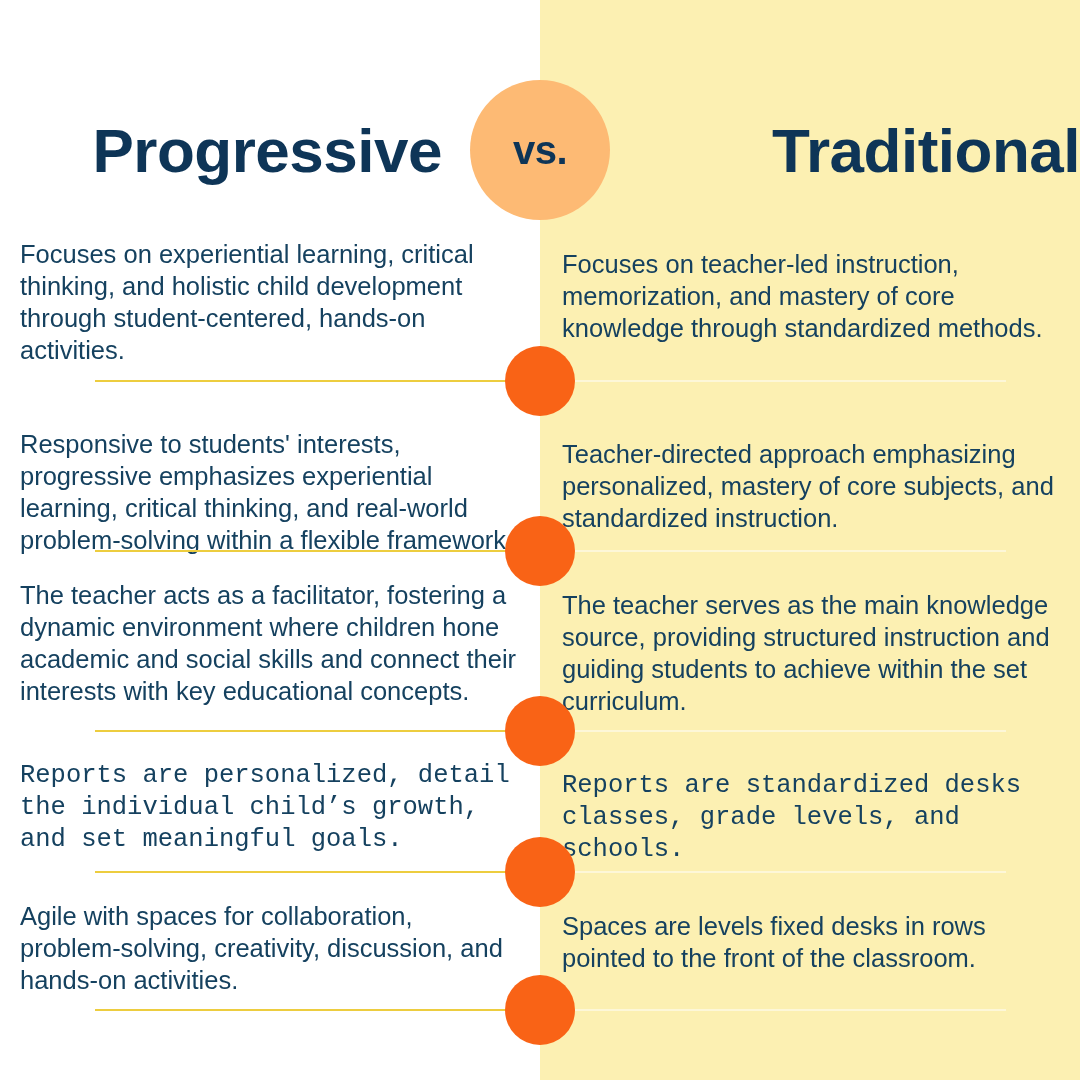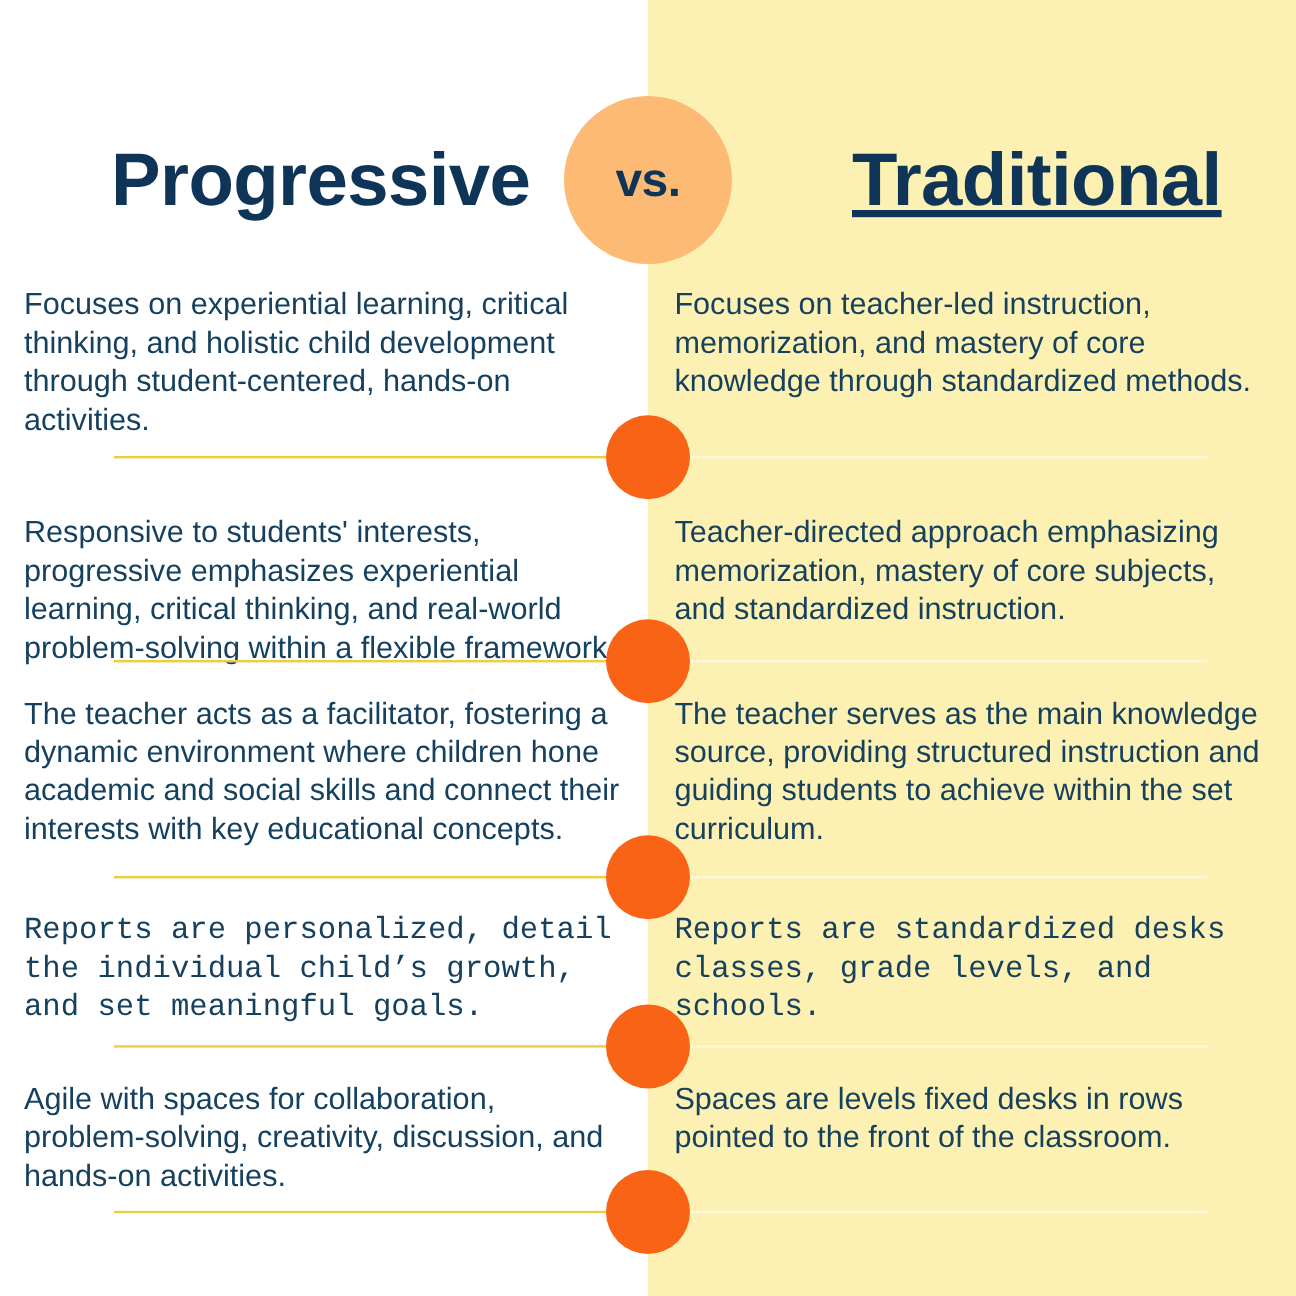--- a/index.html
+++ b/index.html
@@ -57,24 +57,23 @@
   .title-left {
     left: 0;
     width: 460px;
     text-align: right;
     padding-right: 18px;
     box-sizing: border-box;
   }
   .title-right {
     left: 620px;
     width: 460px;
-    text-align: center;
+    text-align: right;
     padding-left: 28px;
     box-sizing: border-box;
-    text-decoration: underline;
   }
 
   .vs-badge {
     position: absolute;
     left: 470px;
     top: 80px;
     width: 140px;
     height: 140px;
     border-radius: 50%;
     background: #fdba74;
@@ -105,20 +104,21 @@
     line-height: 32px;
     color: #15415f;
   }
   .cell-left {
     left: 20px;
     width: 500px;
   }
   .cell-right {
     left: 562px;
     width: 500px;
+    margin-top: 10px;
   }
 
   
   .divider {
     position: absolute;
     left: 0;
     width: 1080px;
     height: 70px;
   }
   .divider .line-left {
@@ -169,21 +169,21 @@
     <div class="cell cell-right">Focuses on teacher-led instruction, memorization, and mastery of core knowledge through standardized methods.</div>
   </div>
   <div class="divider" style="top:346px;">
     <div class="line-left"></div>
     <div class="line-right"></div>
     <div class="dot"></div>
   </div>
 
   <div class="row" style="top:428px;height:130px;">
     <div class="cell cell-left">Responsive to students' interests, progressive emphasizes experiential learning, critical thinking, and real-world problem-solving within a flexible framework.</div>
-    <div class="cell cell-right">Teacher-directed approach emphasizing memorization, mastery of core subjects, and standardized instruction.</div>
+    <div class="cell cell-right">Teacher-directed approach emphasizing personalized, mastery of core subjects, and standardized instruction.</div>
   </div>
   <div class="divider" style="top:516px;">
     <div class="line-left"></div>
     <div class="line-right"></div>
     <div class="dot"></div>
   </div>
 
   <div class="row" style="top:579px;height:130px;">
     <div class="cell cell-right">The teacher serves as the main knowledge source, providing structured instruction and guiding students to achieve within the set curriculum.</div>
     <div class="cell cell-left">The teacher acts as a facilitator, fostering a dynamic environment where children hone academic and social skills and connect their interests with key educational concepts.</div>

